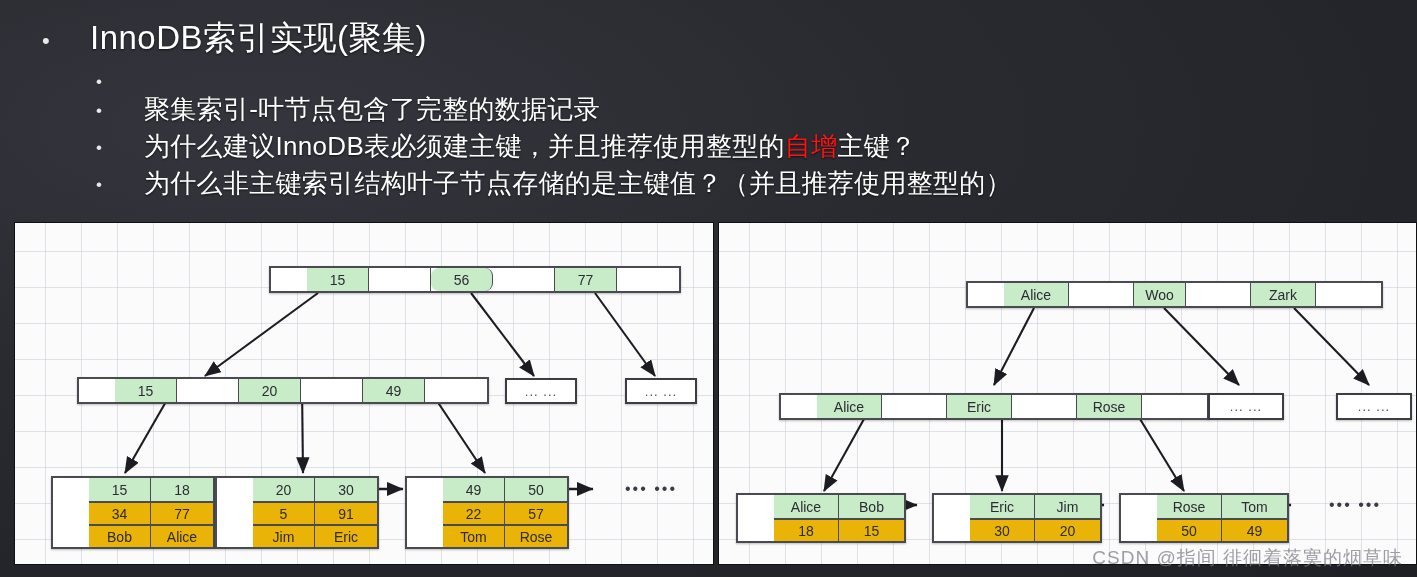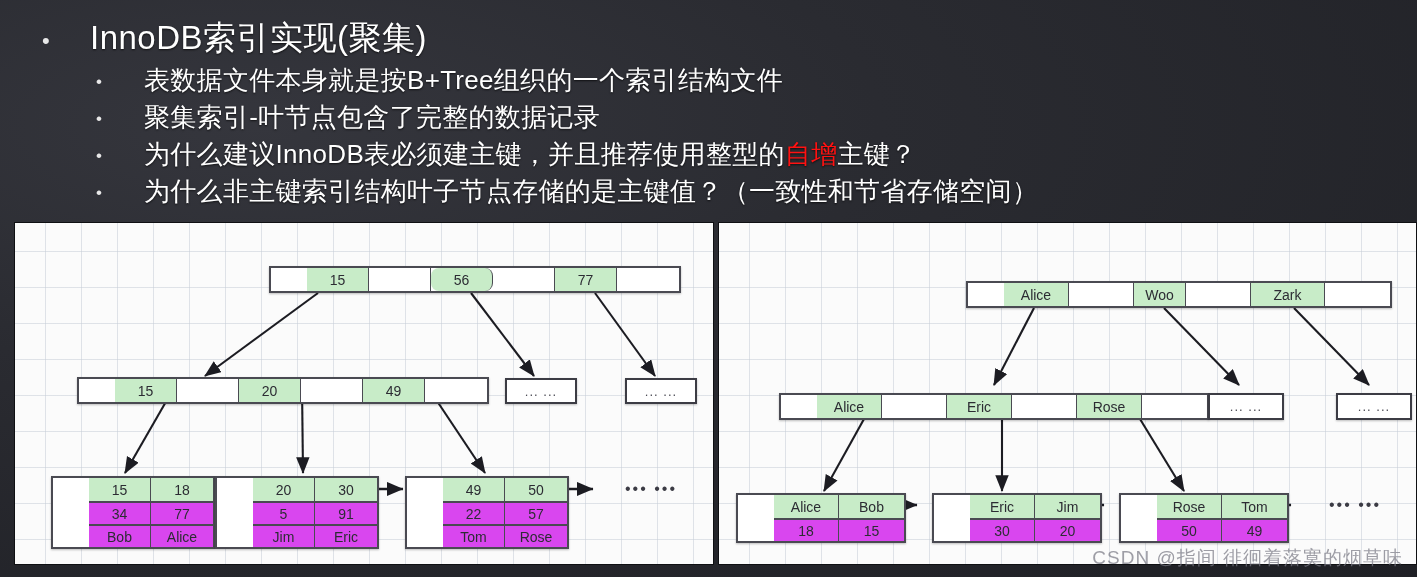--- a/index.html
+++ b/index.html
@@ -87,21 +87,21 @@
     border-right: 1px solid #4a4a52;
     display: flex; align-items: center; justify-content: center;
     font-size: 14px;
     color: #2c2c33;
     background: #ffffff;
     height: 23px;
   }
   .cell:last-child { border-right: none; }
   .node-row + .node-row .cell { border-top: 2px solid #4a4a52; }
   .cell.green  { background: #c8ecc8; }
-  .cell.purple { background: #d946ef; }
+  .cell.purple { background: #eab308; }
   .cell.blank  { background: #ffffff; }
 
   
   .ellipsis-node {
     position: absolute;
     border: 2px solid #3c3c44;
     background: #ffffff;
     display: flex; align-items: center; justify-content: center;
     font-size: 13px; letter-spacing: 1px;
     color: #4c4c55;
@@ -132,36 +132,35 @@
 
 <div class="slide-text">
 
   <div class="bullet-row lvl1">
     <span class="bullet-dot">•</span>
     <span class="bullet-body">InnoDB索引实现(聚集)</span>
   </div>
 
   <div class="bullet-row lvl2">
     <span class="bullet-dot">•</span>
-    <span class="bullet-body">表数据文件本身就是按B+Tree组织的一个索引结构文件</span>
   </div>
 
   <div class="bullet-row lvl2">
     <span class="bullet-dot">•</span>
     <span class="bullet-body">聚集索引-叶节点包含了完整的数据记录</span>
   </div>
 
   <div class="bullet-row lvl2">
     <span class="bullet-dot">•</span>
     <span class="bullet-body"><span>为什么建议InnoDB表必须建主键，并且推荐使用整型的</span><span class="hl-red">自增</span><span>主键？</span></span>
   </div>
 
   <div class="bullet-row lvl2">
     <span class="bullet-dot">•</span>
-    <span class="bullet-body">为什么非主键索引结构叶子节点存储的是主键值？（一致性和节省存储空间）</span>
+    <span class="bullet-body">为什么非主键索引结构叶子节点存储的是主键值？（并且推荐使用整型的）</span>
   </div>
 
 </div>
 
 <div class="panel" id="panel-primary">
 
 
   <svg class="links" width="700" height="343">
     <defs>
       <marker id="ah" markerWidth="9" markerHeight="9" refX="7.5" refY="3.2" orient="auto">
@@ -288,21 +287,21 @@
     <line x1="332" y1="282" x2="385" y2="282" stroke="#1c1c22" stroke-width="2.4" marker-end="url(#bhs)" marker-start="url(#bhr)"></line>
     <line x1="518" y1="282" x2="572" y2="282" stroke="#1c1c22" stroke-width="2.4" marker-end="url(#bhs)" marker-start="url(#bhr)"></line>
   </svg>
 
   <div class="node" style="left:247px; top:58px;">
     <div class="node-row">
       <div class="cell green" style="width:65px;">Alice</div>
       <div class="cell blank" style="width:65px;"></div>
       <div class="cell green" style="width:52px;">Woo</div>
       <div class="cell blank" style="width:65px;"></div>
-      <div class="cell green" style="width:74px;">Zark</div>
+      <div class="cell green" style="width:65px;">Zark</div>
       <div class="cell blank" style="width:65px;"></div>
     </div>
   </div>
 
   <div class="node" style="left:60px; top:170px;">
     <div class="node-row">
       <div class="cell green" style="width:65px;">Alice</div>
       <div class="cell blank" style="width:65px;"></div>
       <div class="cell green" style="width:65px;">Eric</div>
       <div class="cell blank" style="width:65px;"></div>

